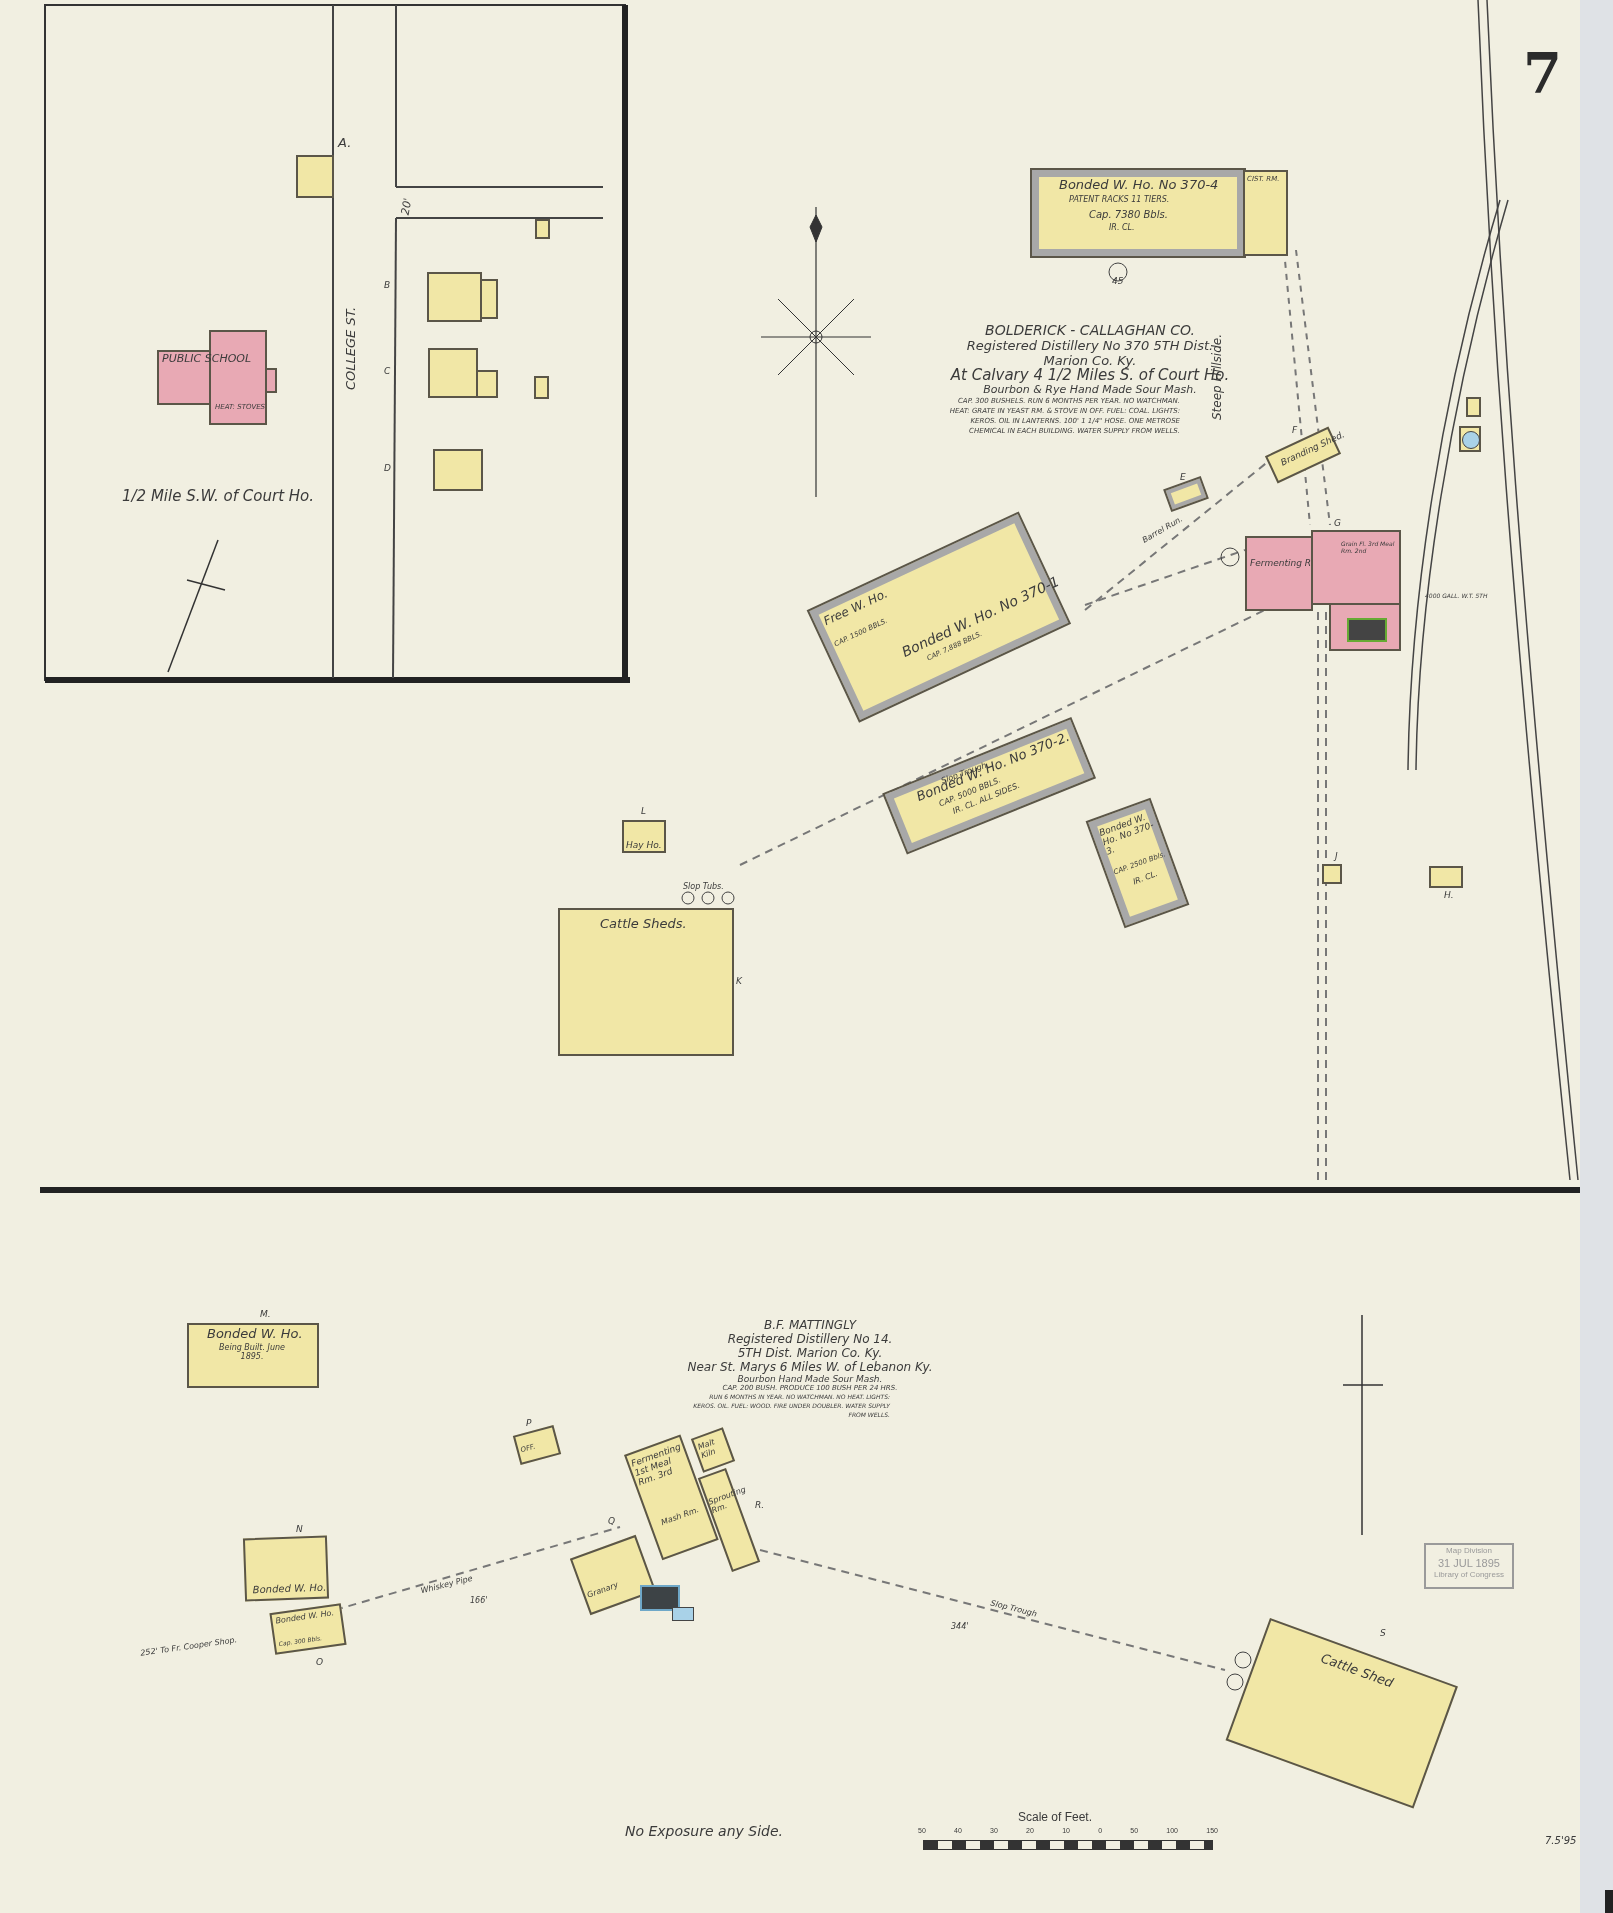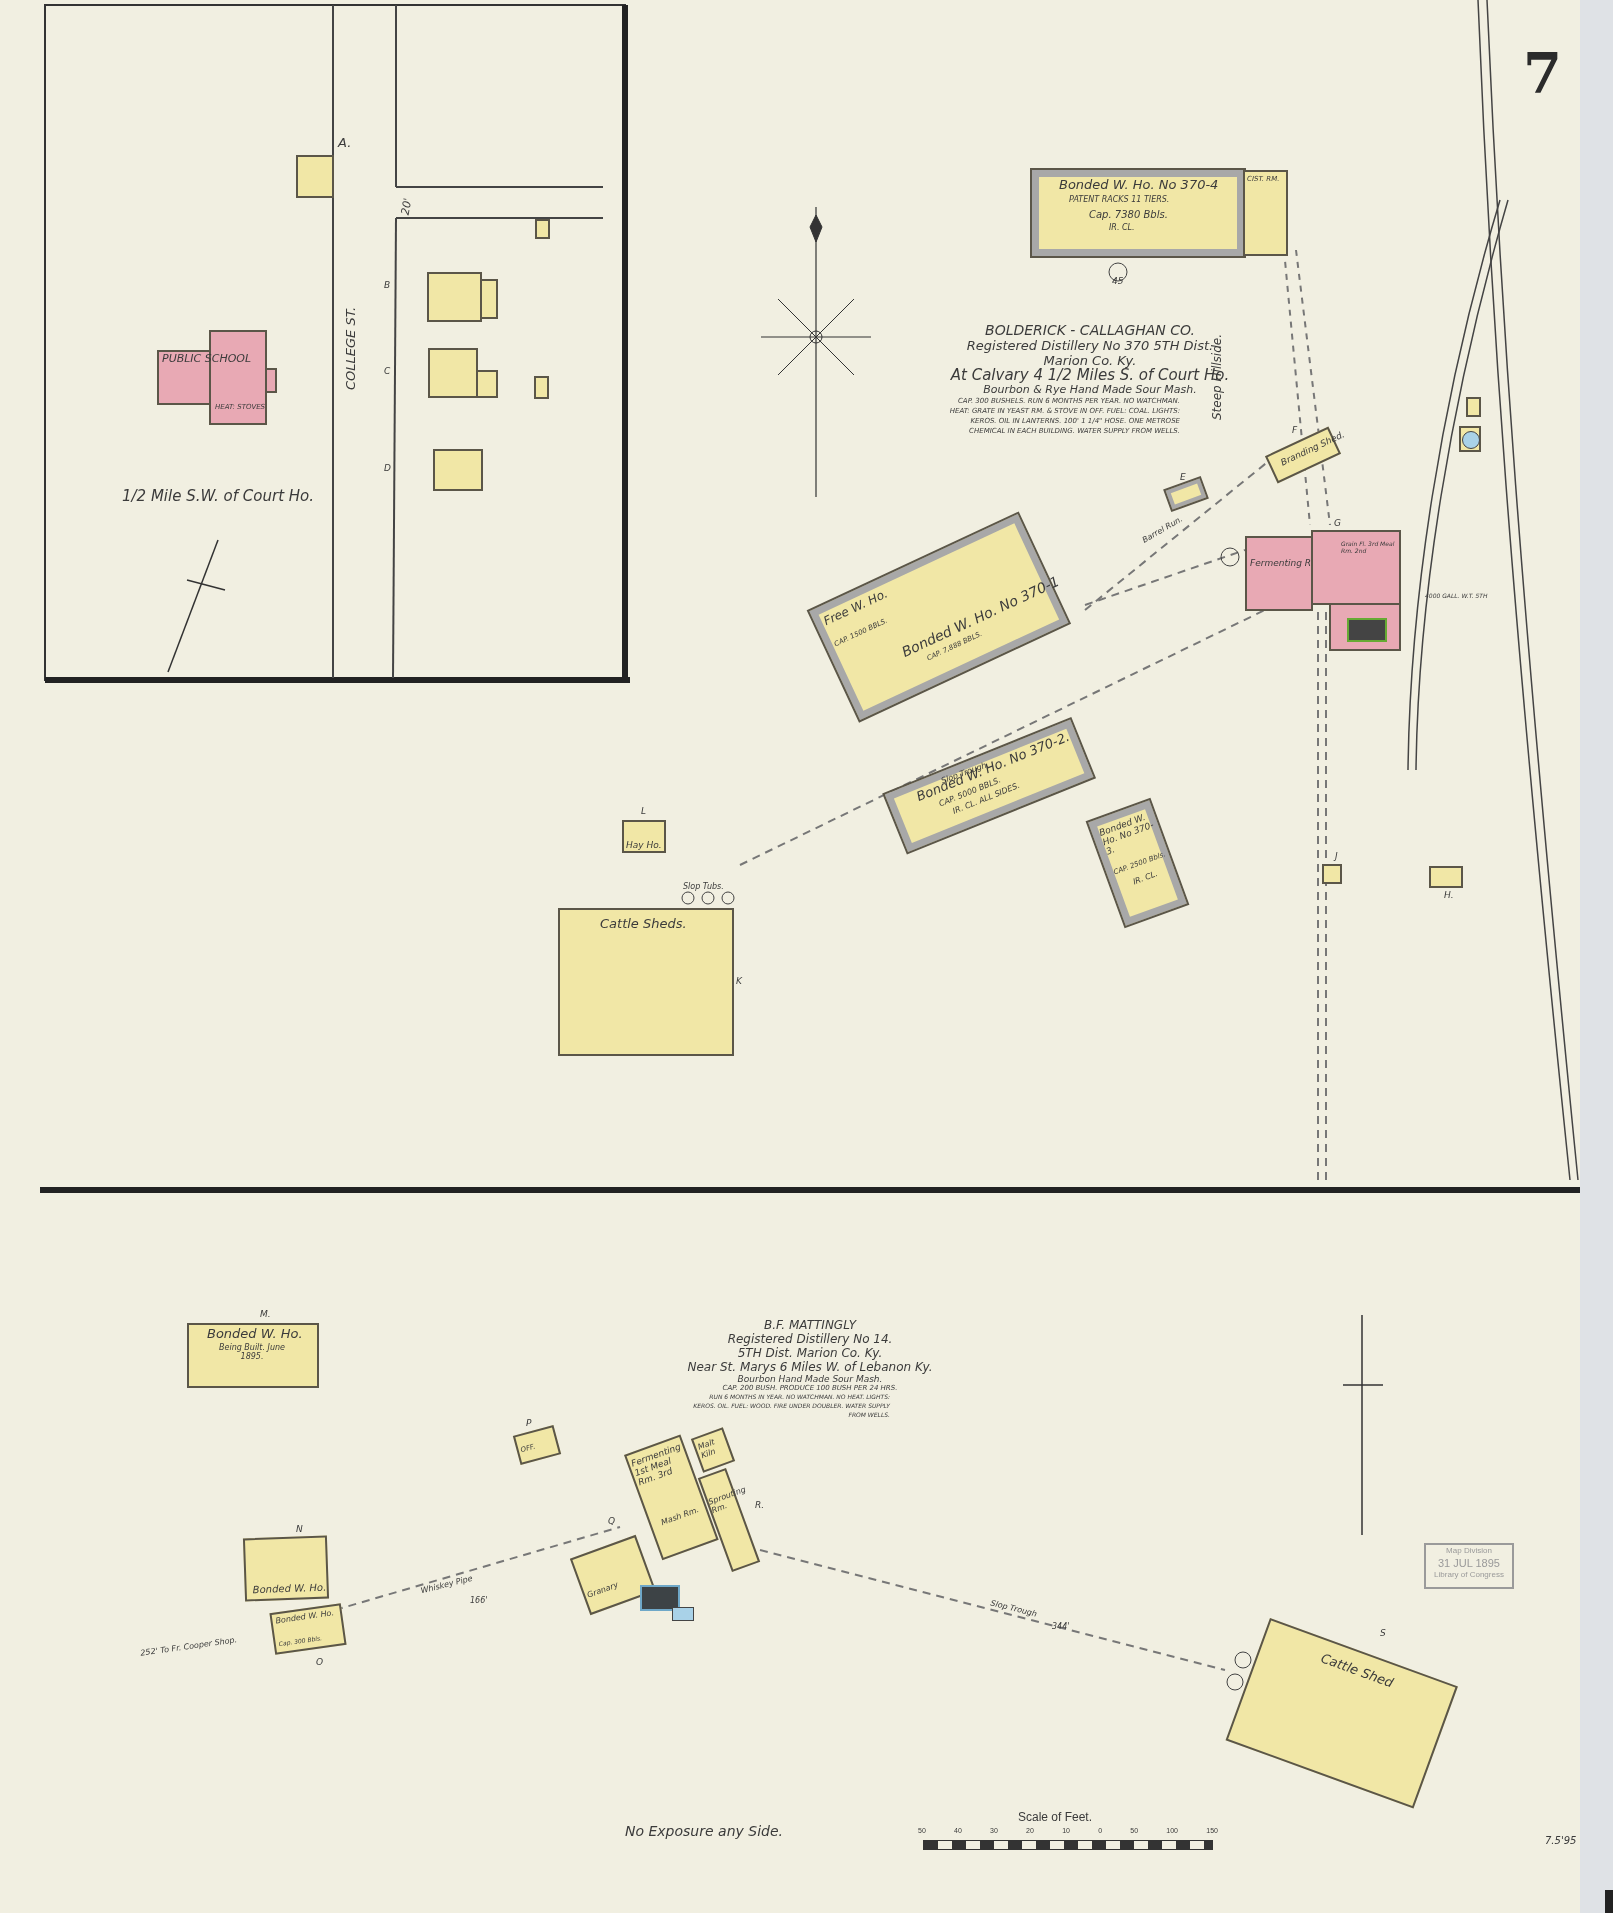--- a/index.html
+++ b/index.html
@@ -228,21 +228,21 @@
     <div class="lbl sm" style="left:2px;top:4px;font-size:8px;white-space:normal;width:30px;">Malt Kiln</div>
   </div>
   <div class="bldg" style="left:714px;top:1470px;width:30px;height:100px;transform:rotate(-20deg);">
     <div class="lbl sm" style="left:0;top:20px;font-size:8px;white-space:normal;width:30px;">Sprouting Rm.</div>
   </div>
   <div class="lbl sm" style="left:755px;top:1500px;">R.</div>
 
   <div class="lbl sm" style="left:420px;top:1580px;transform:rotate(-14deg);font-size:8px;">Whiskey Pipe</div>
   <div class="lbl sm" style="left:470px;top:1596px;font-size:8px;">166'</div>
   <div class="lbl sm" style="left:990px;top:1604px;transform:rotate(14deg);font-size:8px;">Slop Trough</div>
-  <div class="lbl sm" style="left:1052px;top:1622px;font-size:8px;">344'</div>
+  <div class="lbl sm" style="left:951px;top:1622px;font-size:8px;">344'</div>
 
   <div class="bldg" style="left:1270px;top:1618px;width:200px;height:130px;transform:rotate(20deg);transform-origin:0 0;">
     <div class="lbl md" style="left:60px;top:10px;">Cattle Shed</div>
   </div>
   <div class="lbl sm" style="left:1380px;top:1628px;">S</div>
 
   <div class="abs" style="left:1424px;top:1543px;width:86px;height:42px;border:2px solid #9a9a9a;color:#9a9a9a;text-align:center;font-size:8px;line-height:12px;">
     <div>Map Division</div>
     <div style="font-size:11px;">31 JUL 1895</div>
     <div>Library of Congress</div>

